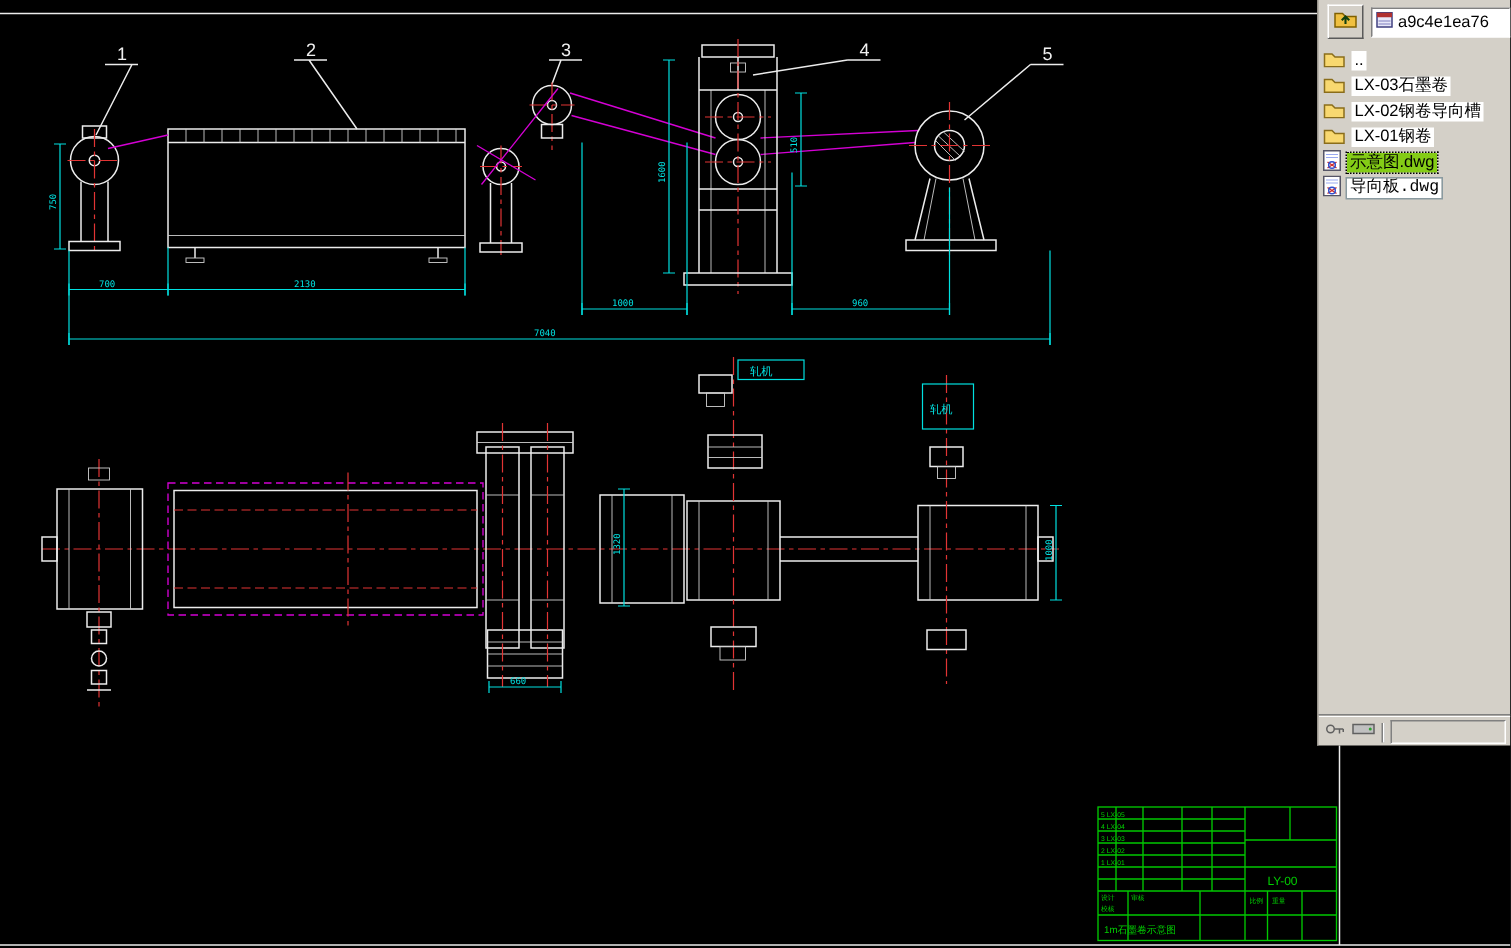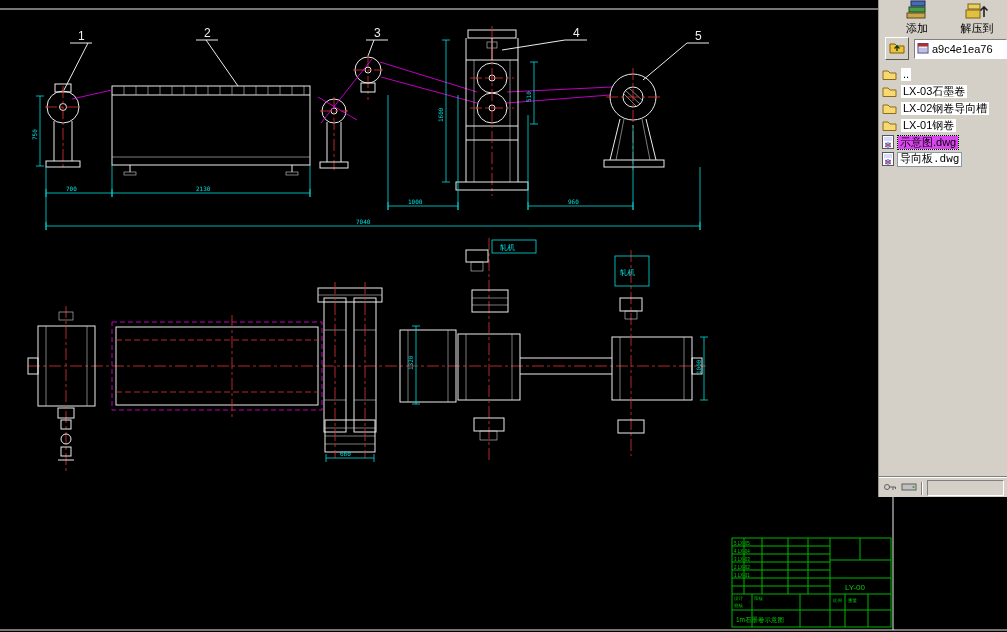--- a/index.html
+++ b/index.html
@@ -29,21 +29,21 @@
         font-size:11px;cursor:default;}
   .tbtn .lbl{line-height:12px;}
   .navrow{display:flex;align-items:center;gap:5px;padding:4px 0 3px 6px;height:28px;box-sizing:border-box;}
   .upbtn{width:22px;height:21px;background:#d4d0c8;border:1px solid;border-color:#fff #5a5a5a #5a5a5a #fff;
          display:flex;align-items:center;justify-content:center;}
   .combo{flex:1;height:18px;background:#fff;border:1px solid;border-color:#808080 #fff #fff #808080;
          display:flex;align-items:center;gap:3px;padding:0 2px;font-size:11px;overflow:hidden;white-space:nowrap;}
   .filelist{padding:4px 0 0 3px;}
   .frow{display:flex;align-items:center;height:17px;gap:4px;font-size:11px;}
   .fname{background:#fff;padding:0 2px;line-height:13px;white-space:nowrap;}
-  .frow.selected .fname{background:#d946ef;outline:1px dotted #000;}
+  .frow.selected .fname{background:#84cc16;outline:1px dotted #000;}
   .frow.boxed .fname{outline:1px solid #8a9aa0;font-family:Liberation Mono, monospace;}
   .statusbar{position:absolute;left:0;bottom:0;width:100%;height:21px;box-sizing:border-box;
              border-top:1px solid #808080;box-shadow:inset 0 1px 0 #fff;display:flex;align-items:center;
              gap:4px;padding:2px 3px 0 4px;}
   .sep{width:1px;height:13px;background:#808080;border-right:1px solid #fff;}
   .sunken{flex:1;height:14px;border:1px solid;border-color:#808080 #fff #fff #808080;}
 </style>
 </head>
 <body>
 
@@ -263,42 +263,20 @@
       <text class="tgrn-s" x="734" y="600">设计</text>
       <text class="tgrn-s" x="734" y="607">校核</text>
       <text class="tgrn-s" x="754" y="600">审核</text>
       <text class="tgrn-s" x="833" y="602">比例</text>
       <text class="tgrn-s" x="848" y="602">重量</text>
     </g>
   </svg>
 
   <div class="panel">
 
-    <div class="toolbar">
-      <div class="tbtn">
-        <span>
-          <svg width="22" height="20" viewBox="0 0 22 20" style="position:static">
-            <rect x="1" y="13" width="18" height="5" fill="#caa64a" stroke="#5a4a1a"></rect>
-            <rect x="3" y="7" width="16" height="5" fill="#4a9a4a" stroke="#1a4a1a"></rect>
-            <rect x="5" y="1" width="14" height="5" fill="#4a6ab0" stroke="#1a2a60"></rect>
-          </svg>
-        </span>
-        <span class="lbl">添加</span>
-      </div>
-      <div class="tbtn">
-        <span>
-          <svg width="24" height="20" viewBox="0 0 24 20" style="position:static">
-            <rect x="1" y="10" width="14" height="8" fill="#e0c040" stroke="#806010"></rect>
-            <rect x="3" y="4" width="12" height="5" fill="#e8d060" stroke="#806010"></rect>
-            <path d="M19,17 V7 M15.5,10.5 L19,7 L22.5,10.5" stroke="#202020" fill="none" stroke-width="1.6"></path>
-          </svg>
-        </span>
-        <span class="lbl">解压到</span>
-      </div>
-    </div>
 
     <div class="navrow">
       <div class="upbtn">
         <span>
           <svg width="16" height="14" viewBox="0 0 16 14" style="position:static">
             <path d="M1,4 h5 l2,2 h7 v7 h-14 z" fill="#f0c040" stroke="#806000"></path>
             <path d="M8,11 V6 M5.5,8.5 L8,6 L10.5,8.5" stroke="#104010" fill="none" stroke-width="1.4"></path>
           </svg>
         </span>
       </div>

